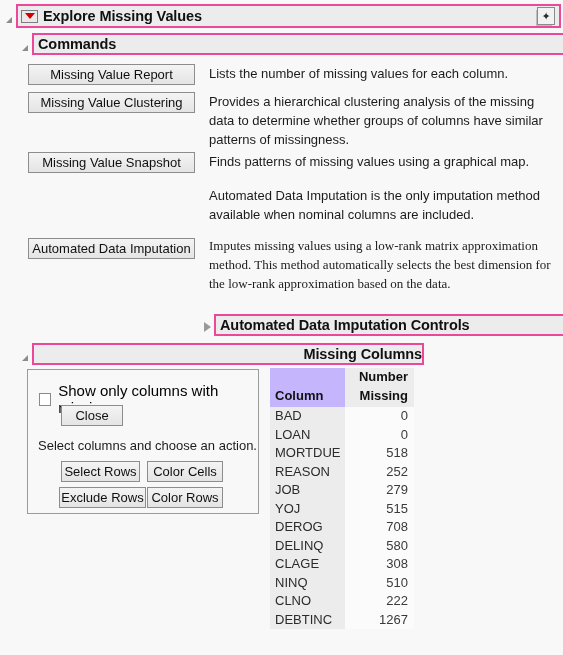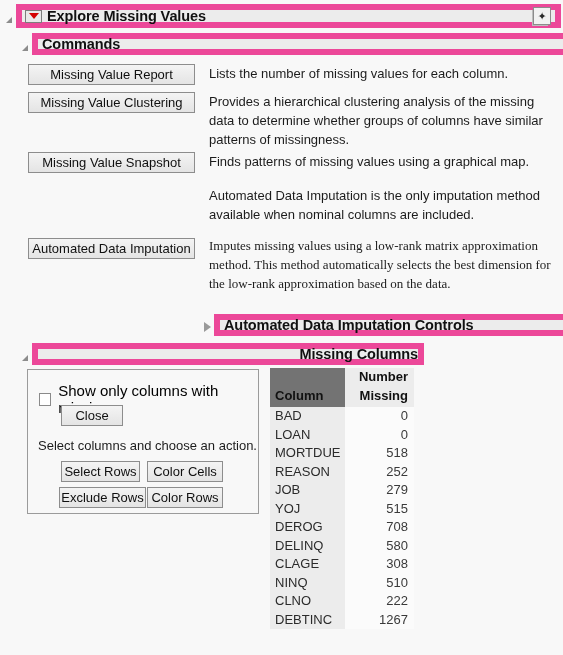--- a/index.html
+++ b/index.html
@@ -41,21 +41,21 @@
   .outline-tri-wrap {
     width: 14px;
     display: flex;
     align-items: flex-end;
     justify-content: center;
     height: 14px;
     padding-bottom: 1px;
   }
   .header-bar {
     background: #ececec;
-    border: 6px solid #ec4899;
+    border: 2px solid #ec4899;
     height: 22px;
     display: flex;
     align-items: center;
     box-sizing: border-box;
   }
   .header-bar-title {
     font-weight: bold;
     font-size: 14.5px;
     color: #111;
     letter-spacing: -0.1px;
@@ -217,21 +217,21 @@
     line-height: 18.5px;
     height: 18.5px;
   }
   #tbl thead th {
     font-weight: bold;
     color: #111;
     vertical-align: bottom;
     padding-bottom: 2px;
   }
   .col-head {
-    background: #737373;
+    background: #c4b5fd;
     text-align: left;
     padding-left: 5px !important;
     width: 73px;
   }
   .num-head {
     background: #ececec;
     text-align: right;
     padding-right: 6px !important;
     width: 71px;
   }

